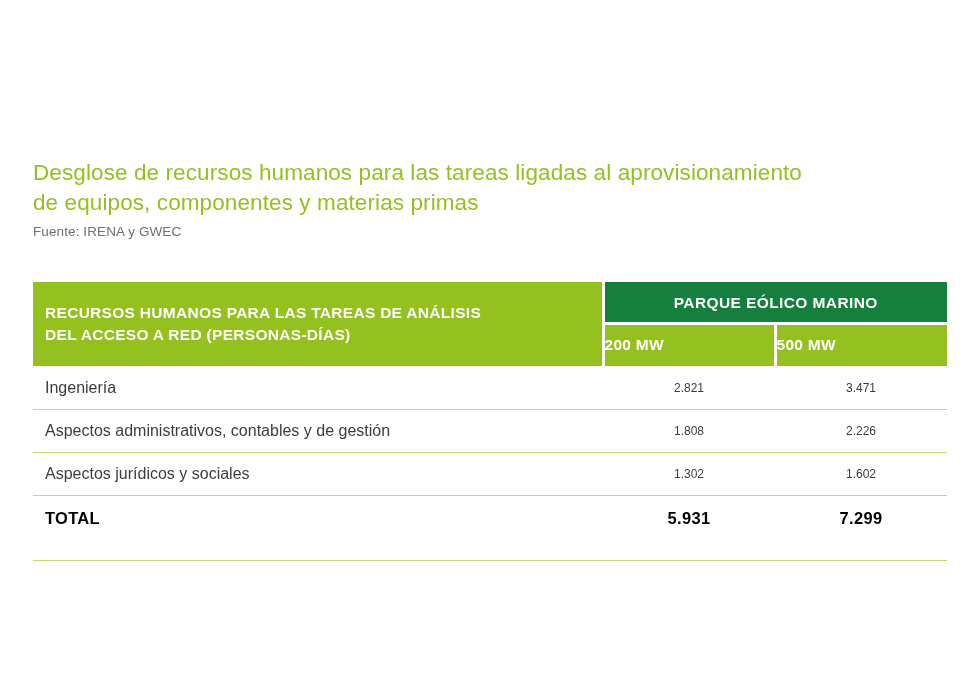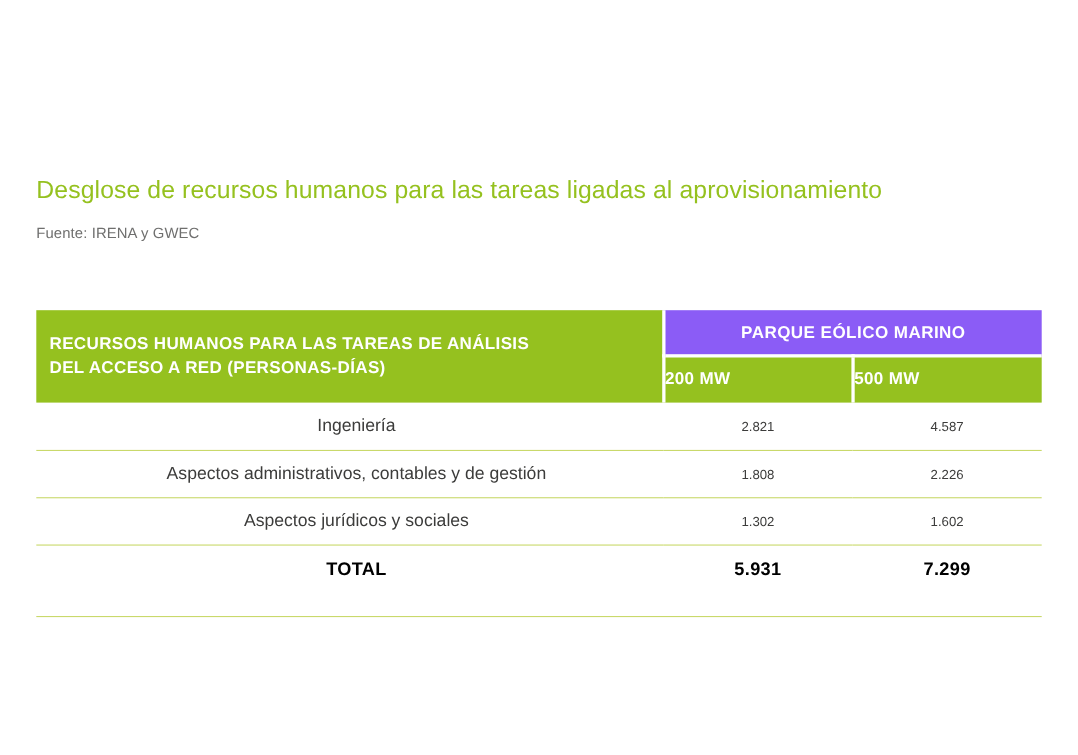--- a/index.html
+++ b/index.html
@@ -32,21 +32,21 @@
   .title {
     font-size: 22.5px;
     line-height: 30px;
     color: #95c11f;
     font-weight: 400;
     letter-spacing: 0.1px;
     margin: 0;
   }
 
   .source {
-    margin-top: 16px;
+    margin-top: 6px;
     font-size: 13.5px;
     color: #6f6f6e;
     font-weight: 400;
     letter-spacing: 0.1px;
   }
 
   table.data {
     position: absolute;
     left: 33px;
     top: 282px;
@@ -70,21 +70,21 @@
     font-size: 15.5px;
     font-weight: bold;
     letter-spacing: 0.3px;
     line-height: 22px;
     text-align: left;
     padding: 14px 0 14px 12px !important;
     border-right: 3px solid #ffffff;
   }
 
   .hdr-group {
-    background: #8b5cf6;
+    background: #15803d;
     color: #ffffff;
     text-transform: uppercase;
     font-size: 15.5px;
     font-weight: bold;
     letter-spacing: 0.4px;
     text-align: center;
     padding: 12px 0 10px 0 !important;
     border-bottom: 3px solid #ffffff;
   }
 
@@ -99,21 +99,21 @@
   }
 
   .hdr-sub.left-div {
     border-right: 3px solid #ffffff;
   }
 
   
   .cell-label {
     font-size: 16px;
     color: #3c3c3b;
-    text-align: center;
+    text-align: left;
     padding: 12px 0 12px 12px !important;
     border-bottom: 1px solid #c9d96b;
     font-weight: 400;
   }
 
   .cell-num {
     font-size: 12px;
     color: #3c3c3b;
     text-align: center;
     padding: 12px 0 12px 0 !important;
@@ -148,20 +148,21 @@
   }
 </style>
 </head>
 <body>
 
 <div class="page">
 
   <div class="titlebox">
     <h1 class="title">
       <span>Desglose de recursos humanos para las tareas ligadas al aprovisionamiento</span><br>
+      <span>de equipos, componentes y materias primas</span>
     </h1>
     <div class="source">Fuente: IRENA y GWEC</div>
   </div>
 
   <table class="data">
     <colgroup>
       <col style="width:570px">
       <col style="width:172px">
       <col style="width:172px">
     </colgroup>
@@ -175,21 +176,21 @@
       </tr>
       <tr>
         <th class="hdr-sub left-div">200 MW</th>
         <th class="hdr-sub">500 MW</th>
       </tr>
     </thead>
     <tbody>
       <tr class="first-body">
         <td class="cell-label">Ingeniería</td>
         <td class="cell-num">2.821</td>
-        <td class="cell-num">4.587</td>
+        <td class="cell-num">3.471</td>
       </tr>
       <tr>
         <td class="cell-label">Aspectos administrativos, contables y de gestión</td>
         <td class="cell-num">1.808</td>
         <td class="cell-num">2.226</td>
       </tr>
       <tr>
         <td class="cell-label">Aspectos jurídicos y sociales</td>
         <td class="cell-num">1.302</td>
         <td class="cell-num">1.602</td>

